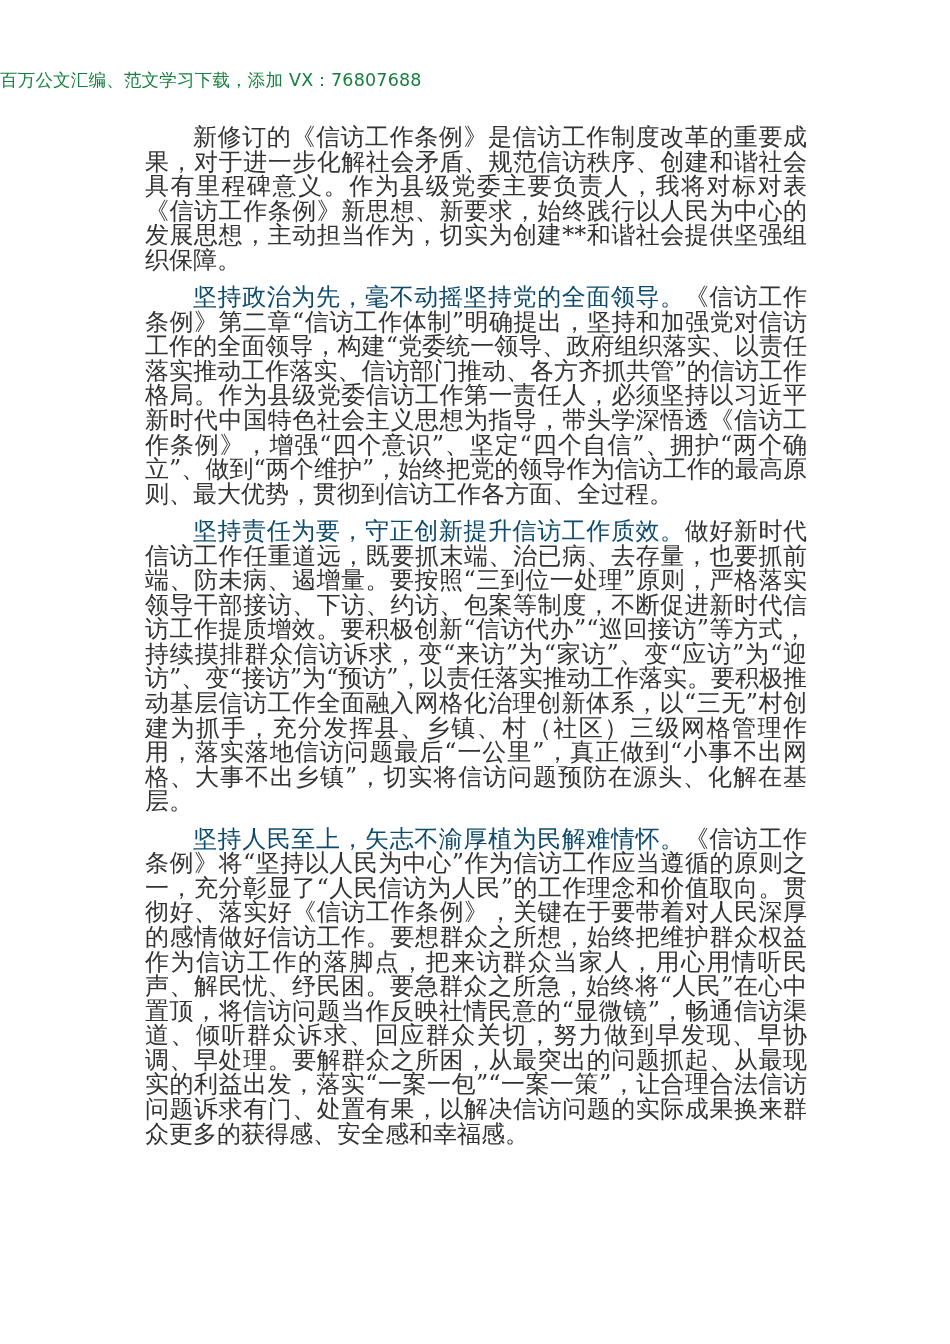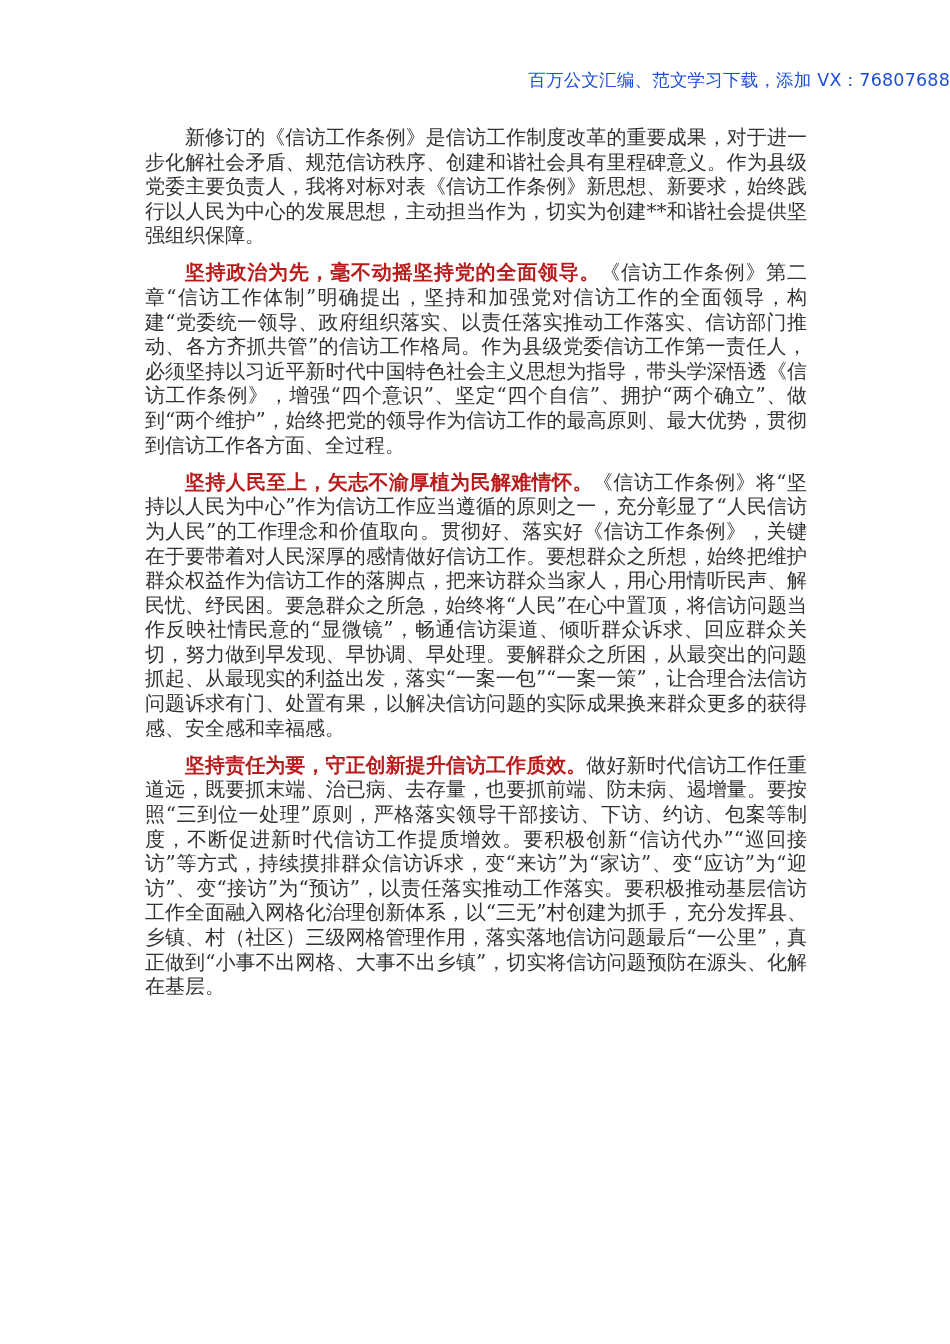--- a/index.html
+++ b/index.html
@@ -1,41 +1,41 @@
 <!DOCTYPE html>
 <html><head>
   <meta charset="utf-8">
   <style>
     html, body { margin: 0; padding: 0; background: #ffffff; }
     body { width: 950px; height: 1344px; position: relative; overflow: hidden; }
     .header {
       position: absolute; top: 66px; left: 0; width: 950px;
-      text-align: right; color: #1d4ed8;
+      text-align: left; color: #15803d;
       font-family: "DejaVu Sans", sans-serif; font-size: 17.5px; line-height: 28px;
       letter-spacing: 0.2px;
     }
     .content {
       position: absolute; top: 125px; left: 145px; width: 662px;
-      font-family: "DejaVu Serif", serif; font-size: 20px; line-height: 24.6px;
+      font-family: "DejaVu Serif", serif; font-size: 24px; line-height: 24.6px;
       color: #333333; text-align: justify; text-justify: inter-character;
     }
     .para { margin: 0 0 12.5px 0; text-indent: 2em; }
-    .lead { font-weight: bold; color: #b91c1c; }
+    .lead { font-weight: normal; color: #0c4a6e; }
   </style>
 </head>
 <body>
 
 <div class="header">百万公文汇编、范文学习下载，添加 VX：76807688</div>
 
 <div class="content">
   <p class="para">
     <span class="lead"></span><span>新修订的《信访工作条例》是信访工作制度改革的重要成果，对于进一步化解社会矛盾、规范信访秩序、创建和谐社会具有里程碑意义。作为县级党委主要负责人，我将对标对表《信访工作条例》新思想、新要求，始终践行以人民为中心的发展思想，主动担当作为，切实为创建**和谐社会提供坚强组织保障。</span>
   </p>
   <p class="para">
     <span class="lead">坚持政治为先，毫不动摇坚持党的全面领导。</span><span>《信访工作条例》第二章“信访工作体制”明确提出，坚持和加强党对信访工作的全面领导，构建“党委统一领导、政府组织落实、以责任落实推动工作落实、信访部门推动、各方齐抓共管”的信访工作格局。作为县级党委信访工作第一责任人，必须坚持以习近平新时代中国特色社会主义思想为指导，带头学深悟透《信访工作条例》，增强“四个意识”、坚定“四个自信”、拥护“两个确立”、做到“两个维护”，始终把党的领导作为信访工作的最高原则、最大优势，贯彻到信访工作各方面、全过程。</span>
   </p>
   <p class="para">
-    <span class="lead">坚持人民至上，矢志不渝厚植为民解难情怀。</span><span>《信访工作条例》将“坚持以人民为中心”作为信访工作应当遵循的原则之一，充分彰显了“人民信访为人民”的工作理念和价值取向。贯彻好、落实好《信访工作条例》，关键在于要带着对人民深厚的感情做好信访工作。要想群众之所想，始终把维护群众权益作为信访工作的落脚点，把来访群众当家人，用心用情听民声、解民忧、纾民困。要急群众之所急，始终将“人民”在心中置顶，将信访问题当作反映社情民意的“显微镜”，畅通信访渠道、倾听群众诉求、回应群众关切，努力做到早发现、早协调、早处理。要解群众之所困，从最突出的问题抓起、从最现实的利益出发，落实“一案一包”“一案一策”，让合理合法信访问题诉求有门、处置有果，以解决信访问题的实际成果换来群众更多的获得感、安全感和幸福感。</span>
+    <span class="lead">坚持责任为要，守正创新提升信访工作质效。</span><span>做好新时代信访工作任重道远，既要抓末端、治已病、去存量，也要抓前端、防未病、遏增量。要按照“三到位一处理”原则，严格落实领导干部接访、下访、约访、包案等制度，不断促进新时代信访工作提质增效。要积极创新“信访代办”“巡回接访”等方式，持续摸排群众信访诉求，变“来访”为“家访”、变“应访”为“迎访”、变“接访”为“预访”，以责任落实推动工作落实。要积极推动基层信访工作全面融入网格化治理创新体系，以“三无”村创建为抓手，充分发挥县、乡镇、村（社区）三级网格管理作用，落实落地信访问题最后“一公里”，真正做到“小事不出网格、大事不出乡镇”，切实将信访问题预防在源头、化解在基层。</span>
   </p>
   <p class="para">
-    <span class="lead">坚持责任为要，守正创新提升信访工作质效。</span><span>做好新时代信访工作任重道远，既要抓末端、治已病、去存量，也要抓前端、防未病、遏增量。要按照“三到位一处理”原则，严格落实领导干部接访、下访、约访、包案等制度，不断促进新时代信访工作提质增效。要积极创新“信访代办”“巡回接访”等方式，持续摸排群众信访诉求，变“来访”为“家访”、变“应访”为“迎访”、变“接访”为“预访”，以责任落实推动工作落实。要积极推动基层信访工作全面融入网格化治理创新体系，以“三无”村创建为抓手，充分发挥县、乡镇、村（社区）三级网格管理作用，落实落地信访问题最后“一公里”，真正做到“小事不出网格、大事不出乡镇”，切实将信访问题预防在源头、化解在基层。</span>
+    <span class="lead">坚持人民至上，矢志不渝厚植为民解难情怀。</span><span>《信访工作条例》将“坚持以人民为中心”作为信访工作应当遵循的原则之一，充分彰显了“人民信访为人民”的工作理念和价值取向。贯彻好、落实好《信访工作条例》，关键在于要带着对人民深厚的感情做好信访工作。要想群众之所想，始终把维护群众权益作为信访工作的落脚点，把来访群众当家人，用心用情听民声、解民忧、纾民困。要急群众之所急，始终将“人民”在心中置顶，将信访问题当作反映社情民意的“显微镜”，畅通信访渠道、倾听群众诉求、回应群众关切，努力做到早发现、早协调、早处理。要解群众之所困，从最突出的问题抓起、从最现实的利益出发，落实“一案一包”“一案一策”，让合理合法信访问题诉求有门、处置有果，以解决信访问题的实际成果换来群众更多的获得感、安全感和幸福感。</span>
   </p>
 </div>
 
 </body></html>

